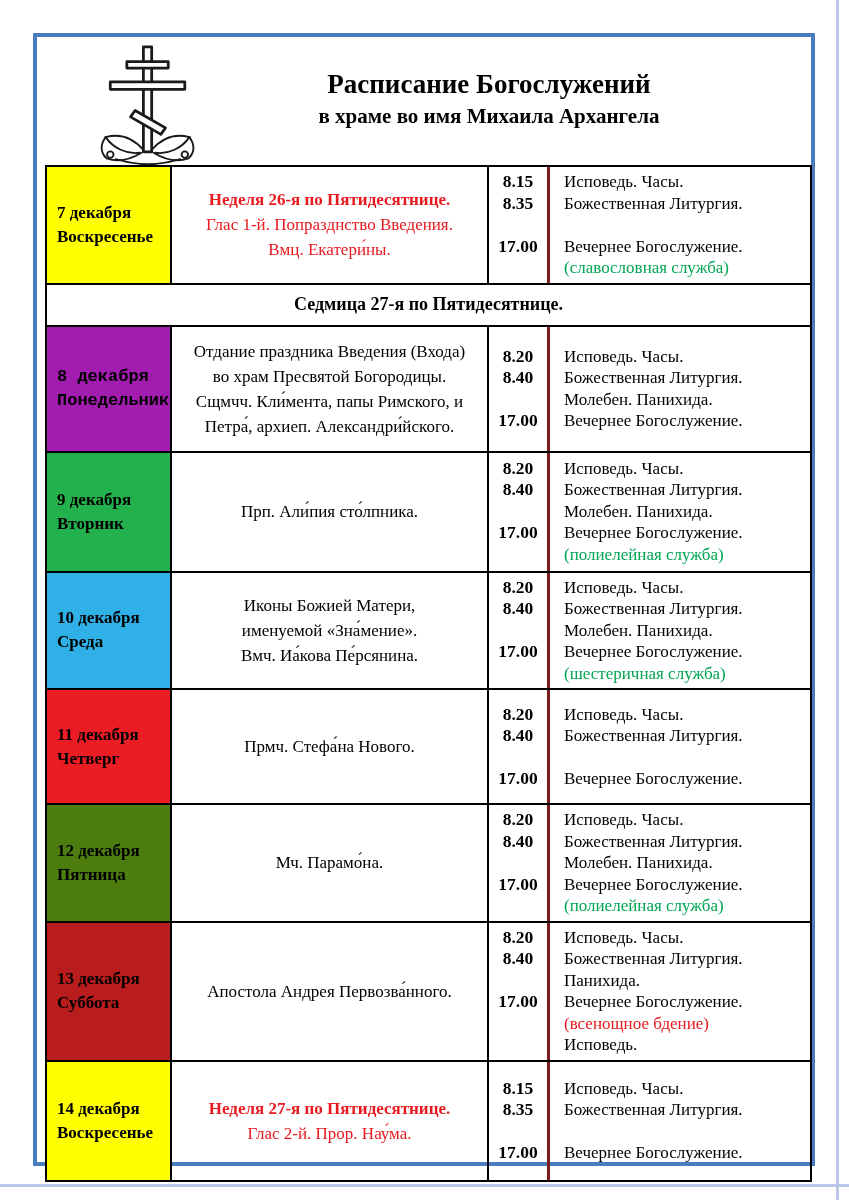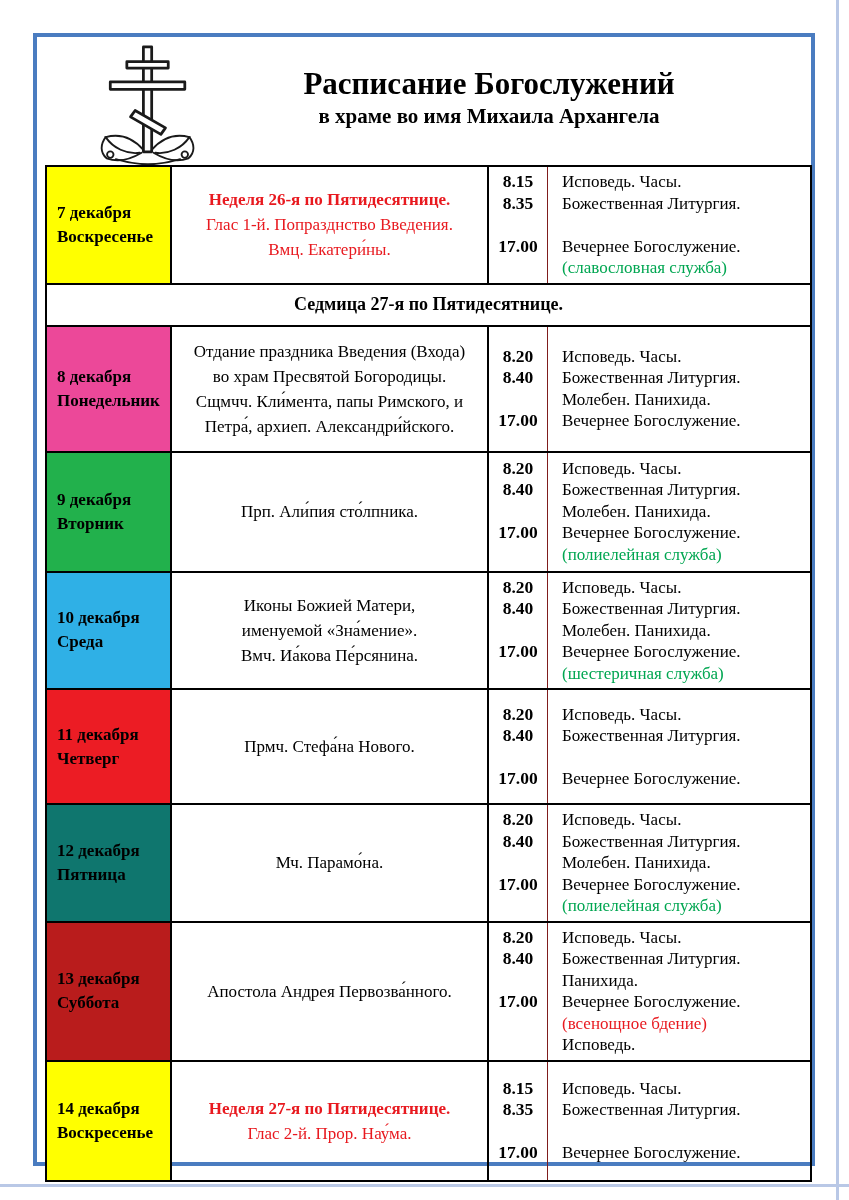--- a/index.html
+++ b/index.html
@@ -6,32 +6,32 @@
   body{width:849px;height:1200px;position:relative;overflow:hidden;
        font-family:"Liberation Serif","DejaVu Serif",serif;color:#000;}
   .edge-right{position:absolute;left:836px;top:0;width:3px;height:1200px;background:#b9c8e6;}
   .edge-bottom{position:absolute;left:0;top:1184px;width:849px;height:3px;background:#b9c8e6;}
   .page{position:absolute;left:33px;top:33px;width:782px;height:1133px;
         border:4px solid #4a7cc0;box-sizing:border-box;background:#fff;}
   
   .header{height:128px;display:flex;align-items:flex-start;}
   .cross-wrap{width:160px;padding:6px 0 0 42px;box-sizing:border-box;flex:0 0 auto;}
   .titles{flex:1;text-align:center;padding-top:30px;padding-right:30px;}
-  .title{font-size:31px;font-weight:bold;line-height:34px;}
+  .title{font-size:27px;font-weight:bold;line-height:34px;}
   .subtitle{font-size:21px;font-weight:bold;line-height:30px;}
   
   .schedule{margin-left:8px;width:767px;border:2px solid #000;box-sizing:border-box;}
   .trow{display:grid;grid-template-columns:123px 317px 60px 1fr;border-top:2px solid #000;}
   .trow:first-child{border-top:none;}
   .hA{min-height:113px;} .hB{min-height:118px;} .hC{min-height:128px;}
   .cell{box-sizing:border-box;display:flex;flex-direction:column;justify-content:center;}
   .datec{padding:4px 4px 4px 10px;font-weight:bold;font-size:17px;line-height:24px;}
   .descc{border-left:2px solid #000;text-align:center;font-size:17px;line-height:25px;padding:12px 6px;}
   .timec{border-left:2px solid #000;align-items:center;font-weight:bold;font-size:17.5px;padding:4px 0;}
-  .svcc{border-left:1px solid #7f1d1d;padding:4px 4px 4px 14px;font-size:17px;}
+  .svcc{border-left:3px solid #7f1d1d;padding:4px 4px 4px 14px;font-size:17px;}
   .ln{height:21.5px;line-height:21.5px;white-space:nowrap;}
   .bold{font-weight:bold;}
   .weekrow{display:block;min-height:40px;}
   .weekc{border-left:none;text-align:center;font-weight:bold;font-size:18px;
          display:flex;align-items:center;justify-content:center;min-height:40px;}
 </style>
 </head>
 <body>
 
 <div class="page" style="border-color: rgb(74, 124, 192);">
@@ -88,21 +88,21 @@
         <div class="ln">Вечернее Богослужение.</div>
         <div class="ln" style="color: rgb(0, 166, 81);">(славословная служба)</div>
       </div>
     </div>
 
     <div class="trow weekrow">
       <div class="cell weekc">Седмица 27-я по Пятидесятнице.</div>
     </div>
 
     <div class="trow hA">
-      <div class="cell datec" style="background-color: #ec4899;">
+      <div class="cell datec" style="background-color: #a21caf; font-family: Liberation Mono, monospace;">
         <div>8 декабря</div>
         <div>Понедельник</div>
       </div>
       <div class="cell descc">
         <div>Отдание праздника Введения (Входа)</div>
         <div>во храм Пресвятой Богородицы.</div>
         <div>Сщмчч. Кли́мента, папы Римского, и</div>
         <div>Петра́, архиеп. Александри́йского.</div>
       </div>
       <div class="cell timec">
@@ -185,21 +185,21 @@
       </div>
       <div class="cell svcc">
         <div class="ln">Исповедь. Часы.</div>
         <div class="ln">Божественная Литургия.</div>
         <div class="ln"></div>
         <div class="ln">Вечернее Богослужение.</div>
       </div>
     </div>
 
     <div class="trow hA">
-      <div class="cell datec" style="background-color: #0f766e;">
+      <div class="cell datec" style="background-color: #4d7c0f;">
         <div>12 декабря</div>
         <div>Пятница</div>
       </div>
       <div class="cell descc">
         <div>Мч. Парамо́на.</div>
       </div>
       <div class="cell timec">
         <div class="ln">8.20</div>
         <div class="ln">8.40</div>
         <div class="ln"></div>

